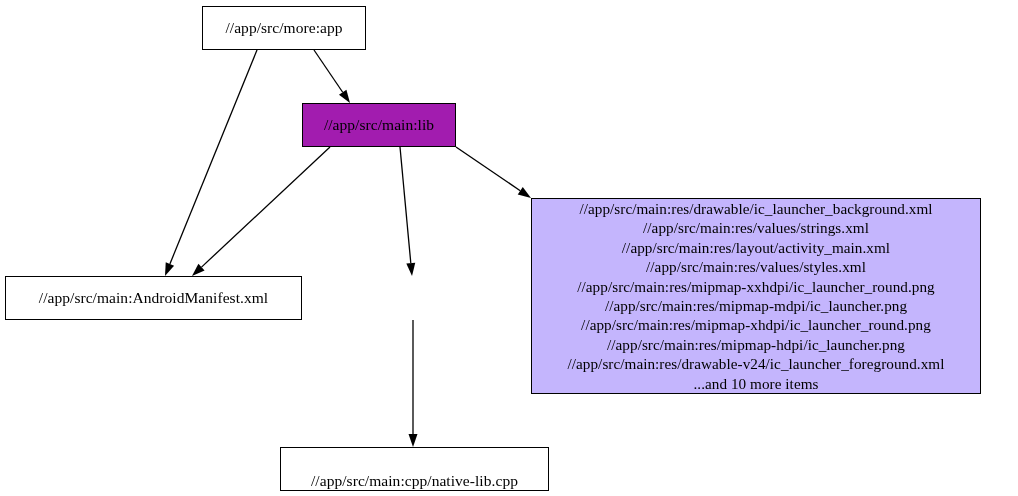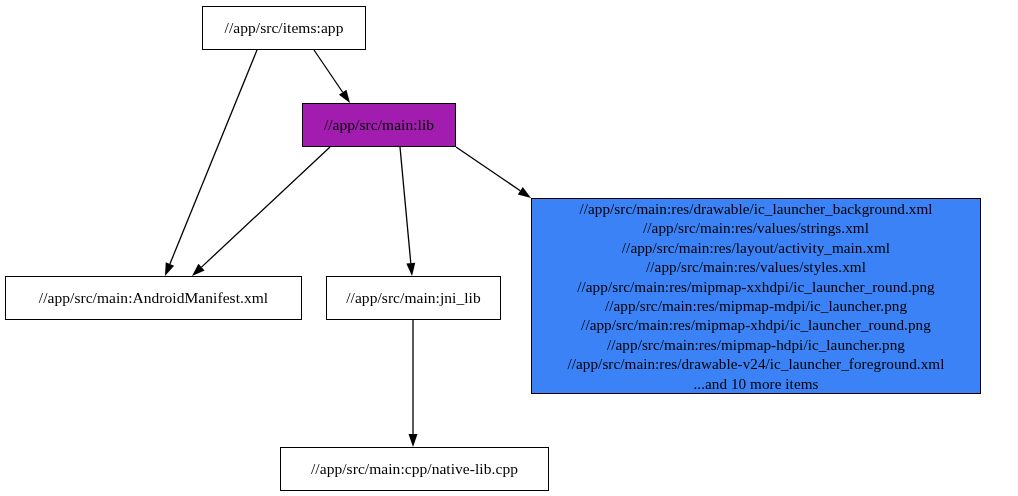--- a/index.html
+++ b/index.html
@@ -62,45 +62,42 @@
       <polygon points="192,276 198.42387275993335,263.8351383581979 204.56982766251477,270.4098808121223" fill="#000000"></polygon>
       <line x1="400" y1="147" x2="410.7958962039165" y2="263.05588419210267" stroke="#000000" stroke-width="1.3"></line>
       <polygon points="412,276 406.3152407319521,263.4726893522854 415.27655167588097,262.63907903191995" fill="#000000"></polygon>
       <line x1="456" y1="147" x2="520.2499554730962" y2="190.68996972170538" stroke="#000000" stroke-width="1.3"></line>
       <polygon points="531,198 517.7195603767634,194.41113898101827 522.780350569429,186.9688004623925" fill="#000000"></polygon>
       <line x1="413" y1="320" x2="413" y2="434" stroke="#000000" stroke-width="1.3"></line>
       <polygon points="413,447 408.5,434 417.5,434" fill="#000000"></polygon>
     </svg>
 
   <div class="node" id="node-app" style="left: 202px; top: 6px; width: 164px; height: 44px; border-color: rgb(0, 0, 0); background: rgb(255, 255, 255);">
-    <span class="node-label">//app/src/items:app</span>
+    <span class="node-label">//app/src/more:app</span>
   </div>
 
   <div class="node" id="node-lib" style="left: 302px; top: 103px; width: 154px; height: 44px; border-color: rgb(0, 0, 0); background: #a21caf;">
     <span class="node-label">//app/src/main:lib</span>
   </div>
 
   <div class="node" id="node-manifest" style="left: 5px; top: 276px; width: 297px; height: 44px; border-color: rgb(0, 0, 0); background: rgb(255, 255, 255); align-items: center;">
     <span class="node-label">//app/src/main:AndroidManifest.xml</span>
   </div>
 
-  <div class="node" id="node-jni_lib" style="left: 326px; top: 276px; width: 175px; height: 44px; border-color: rgb(0, 0, 0); background: rgb(255, 255, 255);">
-    <span class="node-label">//app/src/main:jni_lib</span>
-  </div>
 
-  <div class="node node-multi" id="node-res" style="left: 531px; top: 198px; width: 450px; height: 196px; border-color: rgb(0, 0, 0); background: #3b82f6;">
+  <div class="node node-multi" id="node-res" style="left: 531px; top: 198px; width: 450px; height: 196px; border-color: rgb(0, 0, 0); background: #c4b5fd;">
     <span class="node-label">//app/src/main:res/drawable/ic_launcher_background.xml
 //app/src/main:res/values/strings.xml
 //app/src/main:res/layout/activity_main.xml
 //app/src/main:res/values/styles.xml
 //app/src/main:res/mipmap-xxhdpi/ic_launcher_round.png
 //app/src/main:res/mipmap-mdpi/ic_launcher.png
 //app/src/main:res/mipmap-xhdpi/ic_launcher_round.png
 //app/src/main:res/mipmap-hdpi/ic_launcher.png
 //app/src/main:res/drawable-v24/ic_launcher_foreground.xml
 ...and 10 more items</span>
   </div>
 
-  <div class="node" id="node-native_lib" style="left: 280px; top: 447px; width: 269px; height: 44px; border-color: rgb(0, 0, 0); background: rgb(255, 255, 255);">
+  <div class="node" id="node-native_lib" style="left: 280px; top: 447px; width: 269px; height: 44px; border-color: rgb(0, 0, 0); background: rgb(255, 255, 255); align-items: flex-end;">
     <span class="node-label">//app/src/main:cpp/native-lib.cpp</span>
   </div>
 
 </div>
 
 </body></html>

